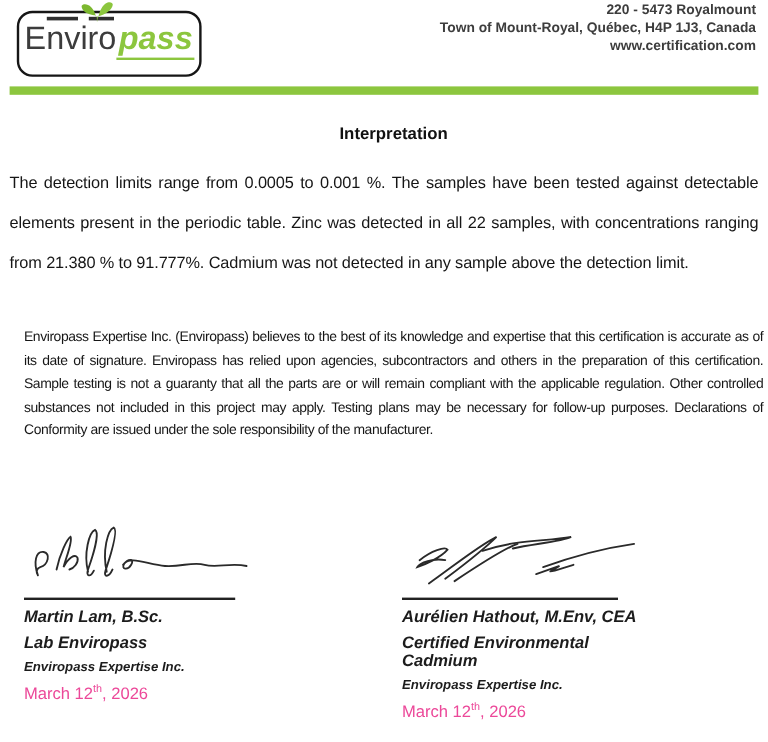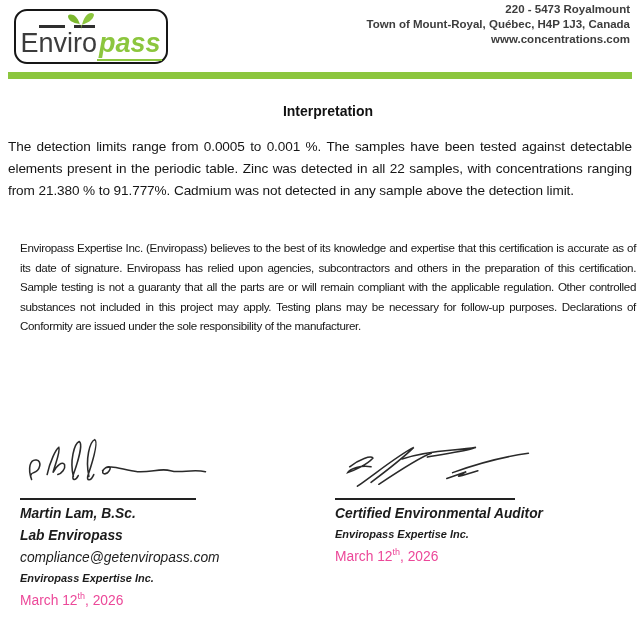--- a/index.html
+++ b/index.html
@@ -7,42 +7,42 @@
     position:relative; width:640px; height:618px; overflow:hidden;
     background:#ffffff; color:#1c1c1c;
     font-family:"Liberation Sans", sans-serif;
   }
 
   
   .letterhead { position:relative; height:62px; }
   .logo-box {
     position:absolute; left:14px; top:9px; width:154px; height:55px;
     border:2.5px solid #161616; border-radius:13px; box-sizing:border-box;
-    display:flex; align-items:flex-end; justify-content:center; padding-bottom:5px;
+    display:flex; align-items:flex-end; justify-content:center; padding-bottom:16px;
   }
   .logo-word { position:relative; font-size:27px; line-height:1; color:#3c3c3c; white-space:nowrap; }
   .seg-ol { position:relative; }
   .seg-ol::after { content:""; position:absolute; left:1px; right:2px; top:-3px; height:2.5px; background:#2f2f2f; }
   .logo-pass {
     color:#8CC63E; font-style:italic; font-weight:bold; letter-spacing:0;
     border-bottom:2.5px solid #8CC63E; padding:0 1px 1px 2px;
   }
   .leaf { position:absolute; top:-19px; left:46px; }
 
   .address {
     position:absolute; right:10px; top:2px; text-align:right;
     font-size:11.5px; font-weight:bold; color:#3d3d3d; line-height:15px;
   }
 
   .divider { margin:10px 8px 0 8px; height:7px; background:#8CC63E; }
 
   
   .heading { margin:24px 0 0 0; text-align:center; font-size:14px; font-weight:bold; color:#111;padding-left:16px; }
   .para-main {
-    margin:17px 8px 0 8px; text-align:justify; font-size:13.6px; line-height:22px;
+    margin:17px 8px 0 8px; text-align:justify; font-size:13.6px; line-height:33px;
     letter-spacing:-0.1px; color:#161616;
   }
   .para-disclaimer {
     margin:36px 4px 0 20px; text-align:justify; font-size:11.6px; line-height:19.5px;
     letter-spacing:-0.35px; color:#161616;
   }
 
   
   .sig-row { position:absolute; left:0; top:426px; width:545px; display:flex;justify-content:space-between; }
   .sig-col { box-sizing:border-box; }
@@ -70,21 +70,21 @@
         <span>E</span><span class="seg-ol">nv</span><span>i</span><span class="seg-ol">ro</span><span class="logo-pass">pass</span>
         <svg class="leaf" width="30" height="20" viewBox="0 0 30 20">
           <path d="M15,19 C14,13 13,9 10,6 C7,3 3,3 2,5 C2,9 6,12 14,13" fill="#7CB82F"></path>
           <path d="M15,19 C16,12 18,6 22,3 C25,1 28,2 28,4 C27,9 22,12 15,14" fill="#8CC63E"></path>
         </svg>
       </div>
     </div>
     <div class="address">
       <div>220 - 5473 Royalmount</div>
       <div>Town of Mount-Royal, Québec, H4P 1J3, Canada</div>
-      <div>www.concentrations.com</div>
+      <div>www.certification.com</div>
     </div>
   </div>
 
   <div class="divider"></div>
 
   <div class="heading">Interpretation</div>
 
   <p class="para-main">The detection limits range from 0.0005 to 0.001 %. The samples have been tested against detectable elements present in the periodic table. Zinc was detected in all 22 samples, with concentrations ranging from 21.380 % to 91.777%. Cadmium was not detected in any sample above the detection limit.</p>
 
   <p class="para-disclaimer">Enviropass Expertise Inc. (Enviropass) believes to the best of its knowledge and expertise that this certification is accurate as of its date of signature. Enviropass has relied upon agencies, subcontractors and others in the preparation of this certification. Sample testing is not a guaranty that all the parts are or will remain compliant with the applicable regulation. Other controlled substances not included in this project may apply. Testing plans may be necessary for follow-up purposes. Declarations of Conformity are issued under the sole responsibility of the manufacturer.</p>
@@ -97,36 +97,36 @@
           <path d="M9,55 C5,44 7,34 14,35 C20,36 18,46 11,48 C8,49 7,52 9,55"></path>
           <path d="M25,50 C28,36 34,24 37,22 C39,26 33,40 31,48 C35,40 41,36 43,40 C44,44 40,49 36,50"></path>
           <path d="M52,52 C48,36 53,18 58,16 C62,18 57,36 52,50 C50,56 54,57 57,51"></path>
           <path d="M68,52 C64,34 69,16 74,14 C78,16 72,36 67,51 C65,57 70,57 73,50"></path>
           <path d="M82,46 C87,40 92,41 89,46 C86,51 80,50 83,45 C88,38 104,46 118,47 C132,48 142,43 152,46 C162,49 174,44 188,47"></path>
         </g>
       </svg>
       <hr class="sig-line l">
       <p class="sig-name">Martin Lam, B.Sc.</p>
       <p class="sig-title">Lab Enviropass</p>
-      <p class="sig-email">compliance@getenviropass.com</p>
       <p class="sig-company">Enviropass Expertise Inc.</p>
       <p class="sig-date"><span>March 12</span><sup>th</sup><span>, 2026</span></p>
     </div>
 
     <div class="sig-col right">
       <svg class="scribble" width="210" height="68" viewBox="0 0 210 70">
         <g fill="none" stroke="#2a2a2a" stroke-width="1.6" stroke-linecap="round">
           <path d="M12,42 C22,34 34,30 36,33 C30,40 16,46 10,48 C12,44 24,40 34,42"></path>
           <path d="M20,62 C40,48 62,30 78,22 C70,30 50,46 34,58"></path>
           <path d="M42,60 C60,48 84,32 96,28"></path>
           <path d="M66,34 C96,24 120,26 142,22 C134,26 110,28 92,32"></path>
           <path d="M118,48 C140,40 168,32 196,28"></path>
           <path d="M112,54 L132,47 C126,51 120,53 128,51 L144,46"></path>
         </g>
       </svg>
       <hr class="sig-line r">
-      <p class="sig-title">Certified Environmental Auditor</p>
+      <p class="sig-name">Aurélien Hathout, M.Env, CEA</p>
+      <p class="sig-title">Certified Environmental Cadmium</p>
       <p class="sig-company">Enviropass Expertise Inc.</p>
       <p class="sig-date"><span>March 12</span><sup>th</sup><span>, 2026</span></p>
     </div>
 
   </div>
 </div>
 
 </body></html>

